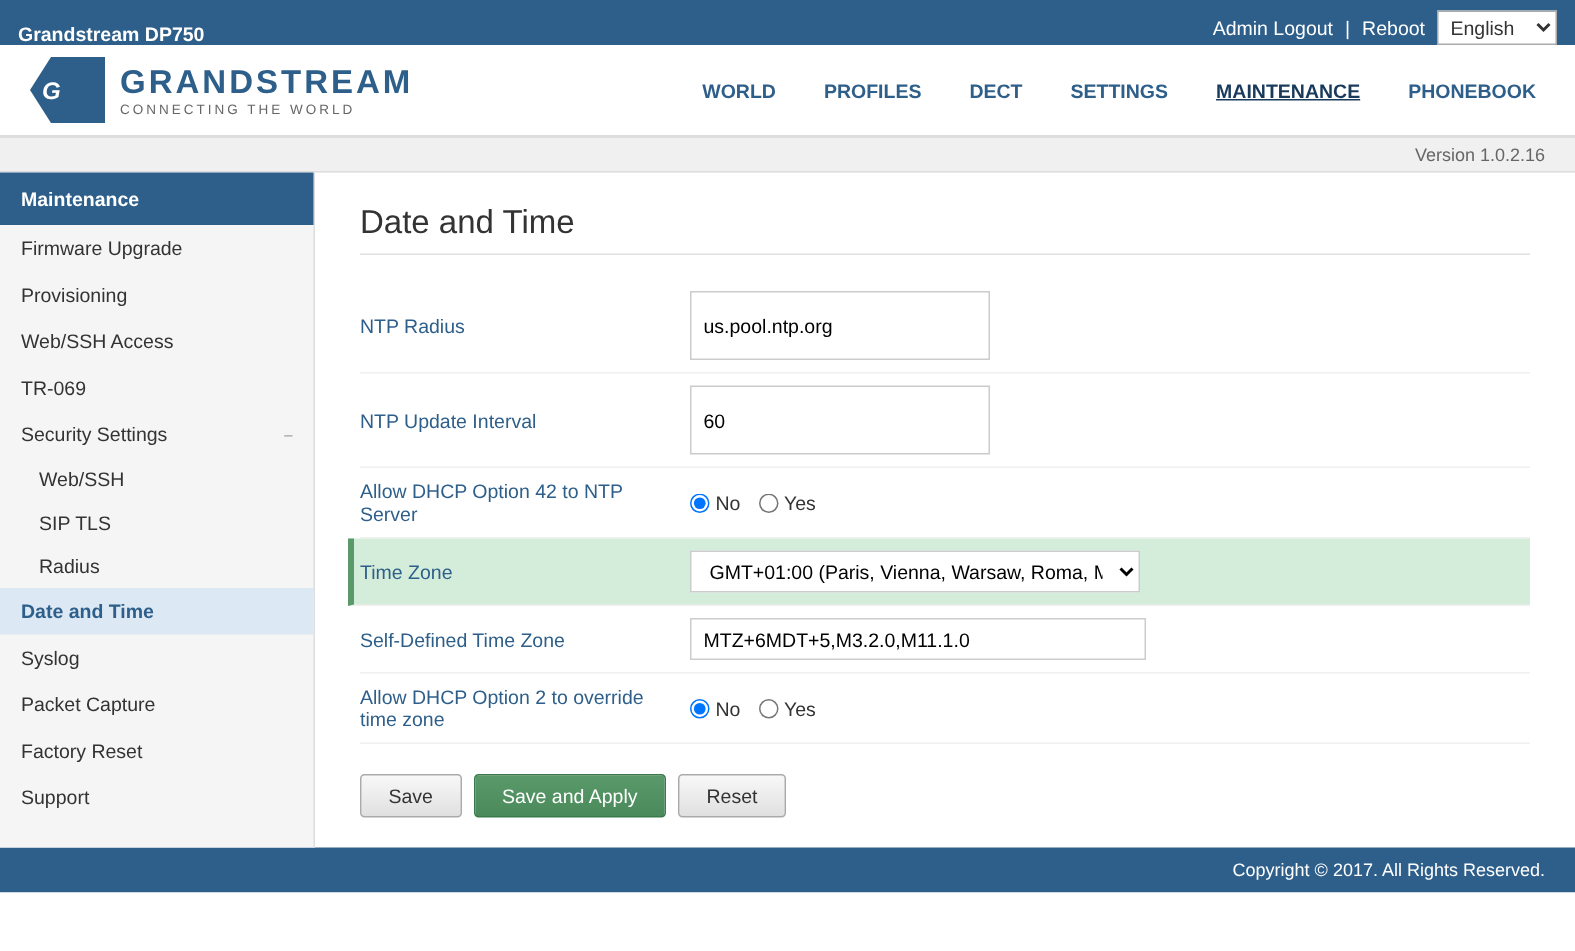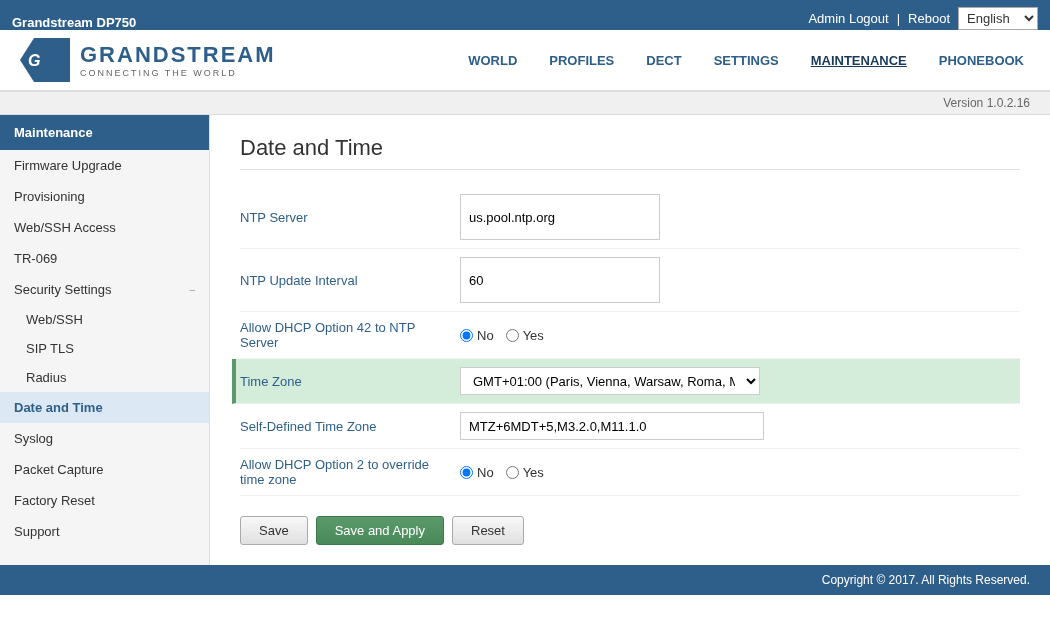--- a/index.html
+++ b/index.html
@@ -267,21 +267,21 @@
       <span>Support</span>
     </div>
   </div>
 
   <div class="content">
     <h1 class="page-title">Date and Time</h1>
 
     <div class="form-section">
 
       <div class="form-row">
-        <div class="form-label">NTP Server</div>
+        <div class="form-label">NTP Radius</div>
         <div class="form-control-area">
           <input type="text" class="form-input" value="us.pool.ntp.org" style="">
         </div>
       </div>
 
       <div class="form-row">
         <div class="form-label">NTP Update Interval</div>
         <div class="form-control-area">
           <input type="text" class="form-input" value="60" style="">
         </div>

